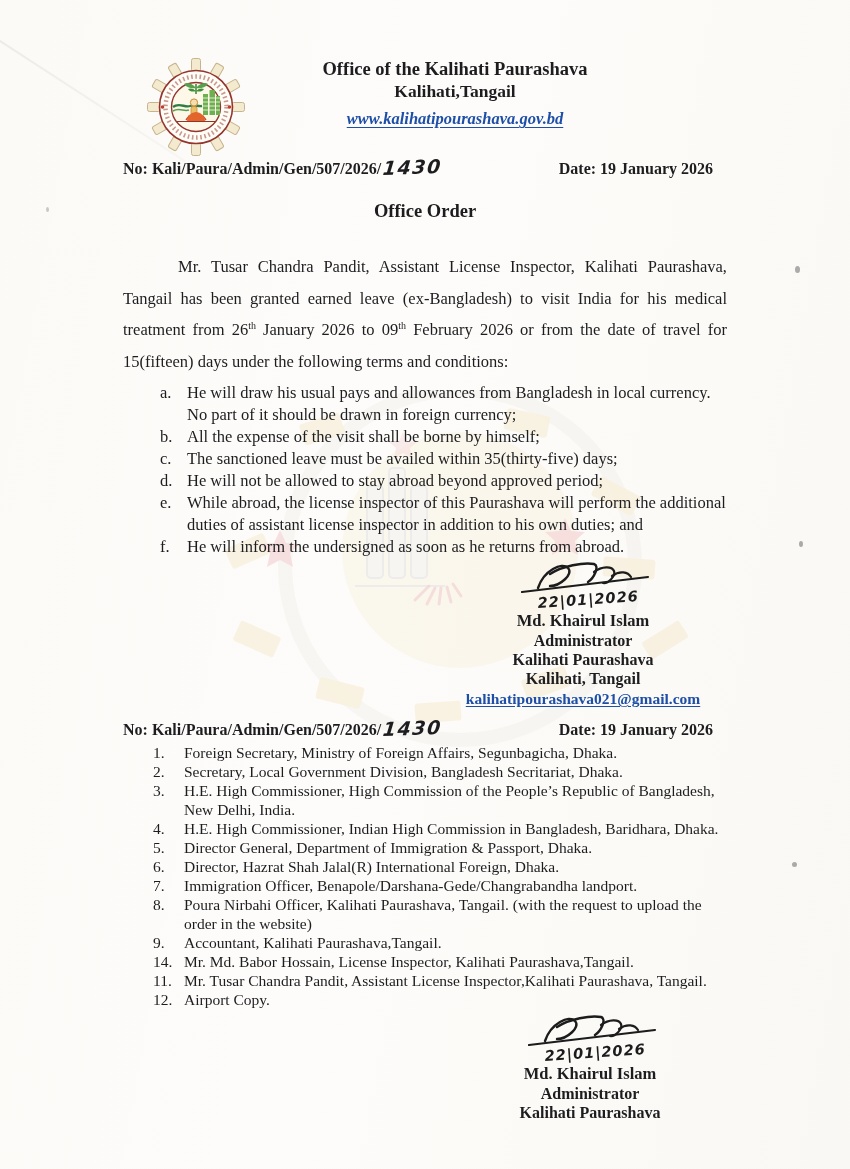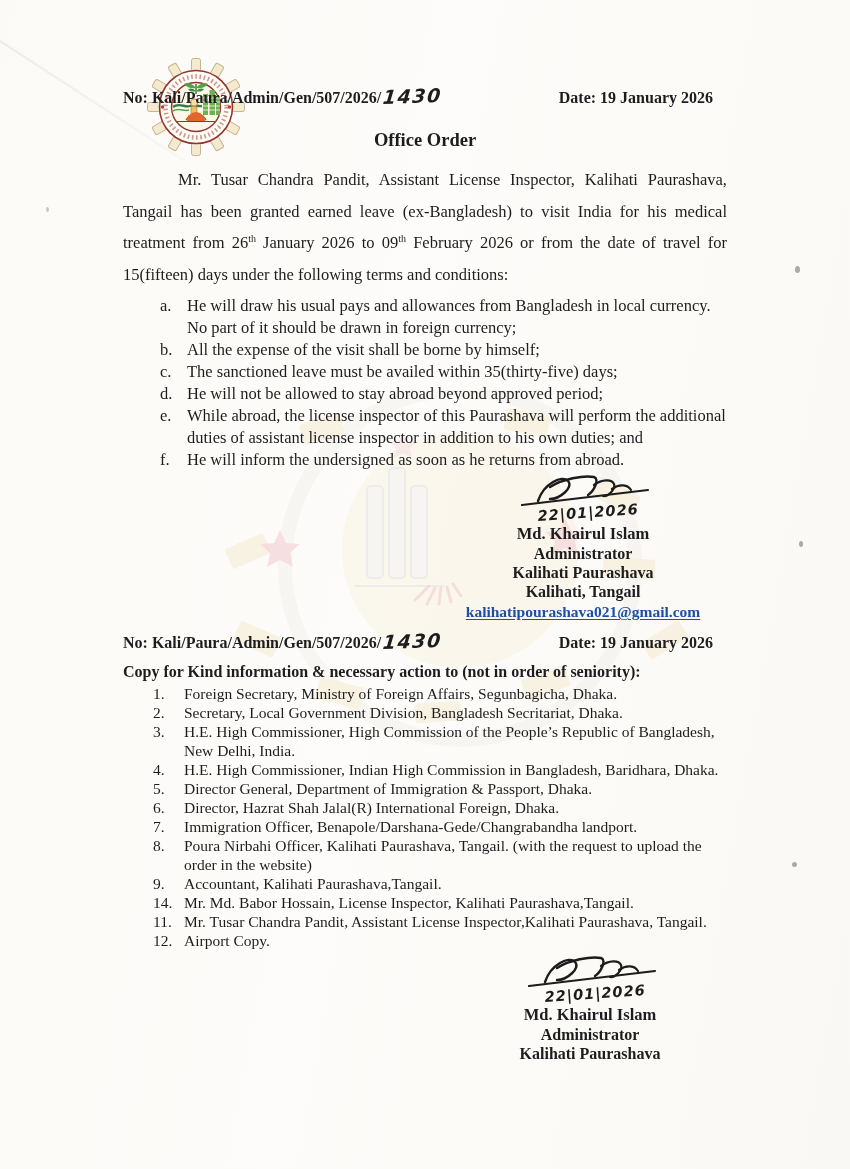--- a/index.html
+++ b/index.html
@@ -26,21 +26,21 @@
   .refline { display:flex; justify-content:space-between; align-items:baseline;
     font-weight:bold; font-size:16px; margin-top:27px; line-height:22px; }
   .ref-right { padding-right:14px; }
   .handwritten { font-family:"DejaVu Sans", sans-serif; font-style:italic; font-weight:600;
     font-size:19px; letter-spacing:1.5px; display:inline-block;
     transform:rotate(-2deg) skewX(-8deg); margin-left:2px; }
 
   .title { text-align:center; font-size:18.5px; font-weight:bold; margin-top:19px;
     text-underline-offset:4px; line-height:24px; }
 
-  .para { margin-top:12px; font-size:16.5px; line-height:31.5px; text-align:justify; text-indent:55px; }
+  .para { margin-top:28px; font-size:16.5px; line-height:31.5px; text-align:justify; text-indent:55px; }
   .para sup { font-size:10px; line-height:0; }
 
   .terms { margin:5px 0 0 37px; }
   .term { display:flex; font-size:16.5px; line-height:22px; }
   .term-marker { width:27px; flex:none; }
   .term-text { flex:1; }
 
   .sig { text-align:center; font-weight:bold; }
   .sig-top { width:300px; margin:0 -6px 0 auto; }
   .sig-bottom { width:270px; margin:2px 2px 0 auto; }
@@ -171,20 +171,25 @@
         <line x1="40" y1="63" x2="43.5" y2="58.5"></line>
         <line x1="60" y1="63" x2="56.5" y2="58.5"></line>
       </g>
       <path d="M41 64 a9 9 0 0 1 18 0z" fill="#e2662c"></path>
       <line x1="31" y1="64.5" x2="69" y2="64.5" stroke="#93352e" stroke-width="1.2"></line>
     </g>
   </svg>
 
   <div class="content">
 
+    <div class="hdr-text">
+      <div class="org1">Office of the Kalihati Paurashava</div>
+      <div class="org2">Kalihati,Tangail</div>
+      <span class="website">www.kalihatipourashava.gov.bd</span>
+    </div>
 
     <div class="refline">
       <span><span>No: Kali/Paura/Admin/Gen/507/2026/</span><span class="handwritten">1430</span></span>
       <span class="ref-right">Date: 19 January 2026</span>
     </div>
 
     <div class="title">Office Order</div>
 
     <p class="para"><span>Mr. Tusar Chandra Pandit, Assistant License Inspector, Kalihati Paurashava, Tangail has been granted earned leave (ex-Bangladesh) to visit India for his medical treatment from 26</span><sup>th</sup><span> January 2026 to 09</span><sup>th</sup><span> February 2026 or from the date of travel for 15(fifteen) days under the following terms and conditions:</span></p>
 
@@ -231,21 +236,20 @@
       <div class="sig-line">Kalihati Paurashava</div>
       <div class="sig-line">Kalihati, Tangail</div>
       <div class="sig-email">kalihatipourashava021@gmail.com</div>
     </div>
 
     <div class="refline second">
       <span><span>No: Kali/Paura/Admin/Gen/507/2026/</span><span class="handwritten">1430</span></span>
       <span class="ref-right">Date: 19 January 2026</span>
     </div>
 
-    <div class="copy-head">Copy for Kind information &amp; necessary action to (not in order of seniority):</div>
 
     <div class="copy-list">
       <div class="copy-item">
         <span class="copy-num">1.</span>
         <span class="copy-text">Foreign Secretary, Ministry of Foreign Affairs, Segunbagicha, Dhaka.</span>
       </div>
       <div class="copy-item">
         <span class="copy-num">2.</span>
         <span class="copy-text">Secretary, Local Government Division, Bangladesh Secritariat, Dhaka.</span>
       </div>

